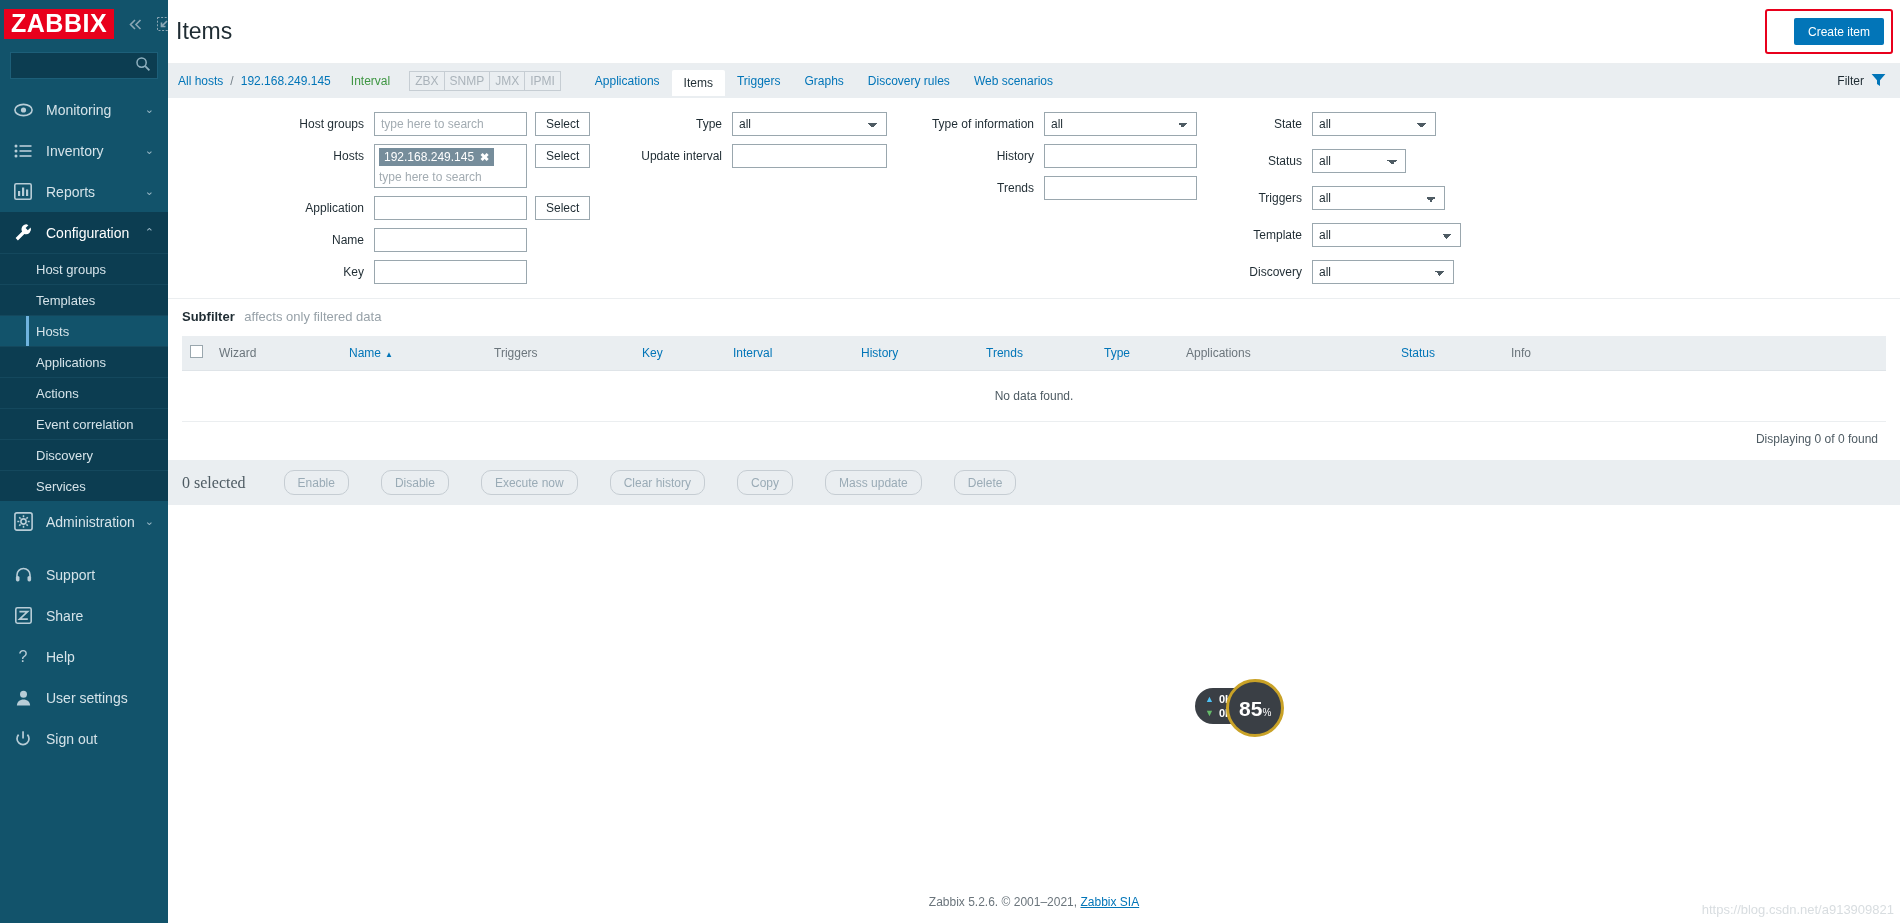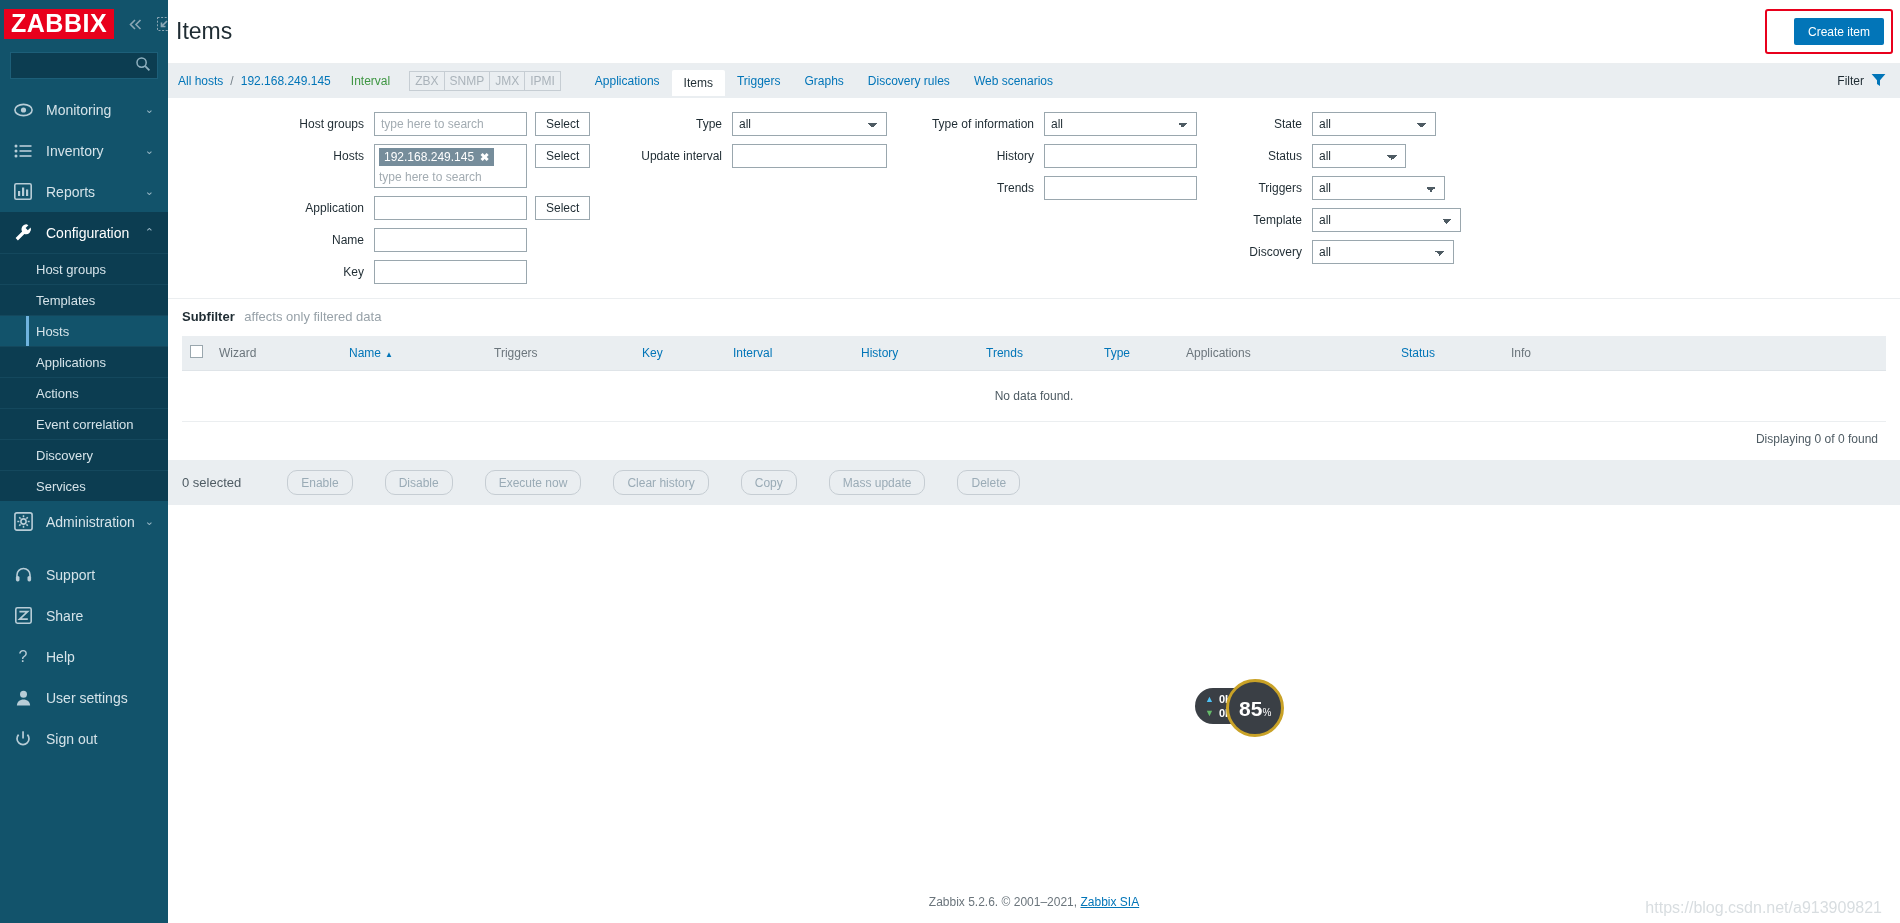--- a/index.html
+++ b/index.html
@@ -220,21 +220,21 @@
   .displaying {
     text-align: right; color: #4e5b63; font-size: 12px;
     padding: 10px 8px 14px 8px;
   }
 
   
   .actionbar {
     background: #eaeef1; padding: 10px 14px;
     display: flex; align-items: center; gap: 8px;
   }
-  .sel-count { font-size: 13px; color: #4e5b63; margin-right: 14px; }
+  .sel-count { font-size: 16px; color: #4e5b63; margin-right: 6px; font-family: Liberation Serif, serif; }
   .dbtn {
     background: #eaeef1; border: 1px solid #c6cdd3; color: #9aabb6;
     height: 25px; padding: 0 13px; font-size: 12px; border-radius: 10px;
     cursor: not-allowed; font-family: "Liberation Sans", sans-serif; margin-left: 24px;
   }
 
   
   .footer {
     position: absolute; bottom: 0; left: 0; right: 0;
     text-align: center; font-size: 12px; color: #6b757c;
@@ -260,22 +260,22 @@
     position: absolute; right: -8px; top: -9px;
     width: 58px; height: 58px; border-radius: 50%;
     background: #3a3f45; border: 3px solid #c9a227;
     display: flex; align-items: baseline; justify-content: center;
     color: #fff;
   }
   .fw-num { font-size: 21px; font-weight: bold; padding-top: 15px; }
   .fw-pct { font-size: 10px; }
 
   .watermark {
-    position: absolute; right: 18px; bottom: 6px;
-    font-size: 16px; color: #d8dde0;
+    position: absolute; right: 6px; bottom: 6px;
+    font-size: 13px; color: #d8dde0;
   }
 </style>
 </head>
 <body>
 
 <div id="app">
 
   <div class="sidebar">
 
     <div class="logo-row">
@@ -538,21 +538,21 @@
           <div class="frow">
             <div class="flabel" style="width:152px;">History</div>
             <input class="finput" style="width: 153px;" value="">
           </div>
           <div class="frow">
             <div class="flabel" style="width:152px;">Trends</div>
             <input class="finput" style="width: 153px;" value="">
           </div>
         </div>
 
-        <div class="fcol" style="width:270px;">
+        <div class="fcol" style="width:270px;justify-content:space-between;">
           <div class="frow">
             <div class="flabel" style="width:110px;">State</div>
             <select class="fselect" style="width:124px;">
               <option>all</option>
             </select>
           </div>
           <div class="frow">
             <div class="flabel" style="width:110px;">Status</div>
             <select class="fselect" style="width:94px;">
               <option>all</option>

